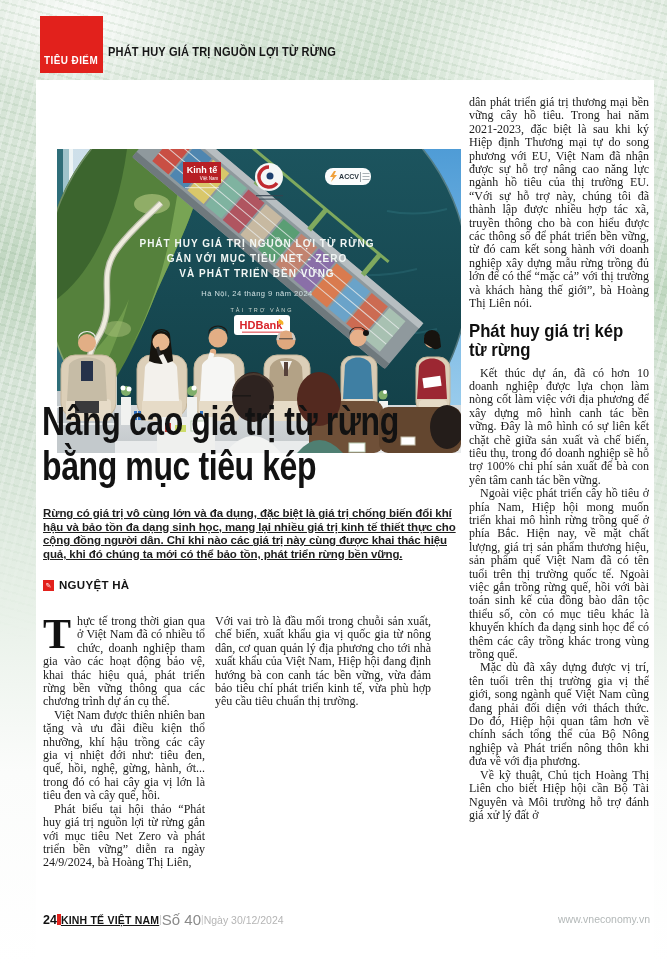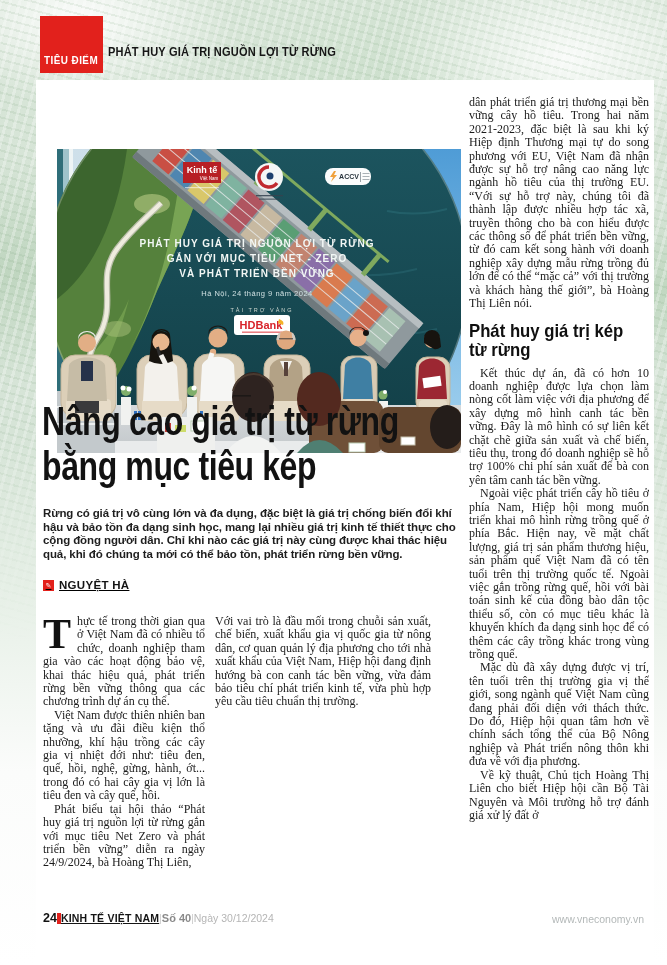--- a/index.html
+++ b/index.html
@@ -37,23 +37,23 @@
     letter-spacing:.2px;transform:scaleX(.85);transform-origin:left top;white-space:nowrap;
   }
   .photo{position:absolute;left:57px;top:104px;width:452px;height:304px;overflow:hidden;margin-top:45px;}
   .headline{
     position:absolute;left:42px;top:399px;width:580px;color:#121212;
     font-size:40px;line-height:45px;font-weight:700;letter-spacing:-.5px;
     transform:scaleX(.8);transform-origin:left top;
   }
   .standfirst{
     position:absolute;left:43px;top:507px;width:420px;
-    font-size:11.5px;line-height:13.6px;font-weight:700;color:#1e1e1e;letter-spacing:-.1px;
-  }
-  .byline{position:absolute;left:43px;top:579px;display:flex;align-items:flex-end;gap:5px;text-decoration:underline;}
+    font-size:11.5px;line-height:13.6px;font-weight:700;color:#1e1e1e;letter-spacing:-.1px;text-decoration:underline;
+  }
+  .byline{position:absolute;left:43px;top:579px;display:flex;align-items:flex-end;gap:5px;}
   .byline .mark{
     width:11px;height:11px;background:#e2211c;color:#fff;font-size:7px;line-height:11px;
     text-align:center;flex:0 0 auto;
   }
   .byline .author{font-size:11.5px;font-weight:700;color:#141414;letter-spacing:.3px;}
   .bodycol{
     position:absolute;font-family:"Liberation Serif",serif;font-size:12px;line-height:13.4px;
     text-align:justify;color:#1b1b1b;overflow:hidden;
   }
   .bodycol p{margin:0;}
@@ -69,23 +69,23 @@
     font-family:"Liberation Sans",sans-serif;font-weight:700;font-size:19px;line-height:19.5px;
     color:#0f0f0f;margin:10px 0 7px;transform:scaleX(.88);transform-origin:left top;
     text-align:left;text-indent:0;
   }
   .subhead div{text-indent:0;}
   .footer-left{position:absolute;left:43px;top:911px;display:flex;align-items:center;white-space:nowrap;}
   .footer-left .pn{font-size:12.5px;font-weight:700;color:#111;}
   .footer-left .bar{width:4px;height:11px;background:#e2211c;}
   .footer-left .mag{font-size:10.5px;font-weight:700;color:#141414;letter-spacing:.2px;text-decoration:underline;}
   .footer-left .sep{color:#c9c9c9;font-size:10px;}
-  .footer-left .issue{font-size:11px;font-weight:700;color:#8a8a8a;}
+  .footer-left .issue{font-size:15px;font-weight:400;color:#8a8a8a;}
   .footer-left .date{font-size:10.5px;color:#b5b5b5;}
-  .footer-right{position:absolute;right:23px;top:913px;font-size:10.5px;color:#b3b8b8;}
+  .footer-right{position:absolute;right:17px;top:913px;font-size:10.5px;color:#b3b8b8;}
   svg text{font-family:"Liberation Sans",sans-serif;}
 </style>
 </head>
 <body>
 
 <div class="texture"></div>
 <div class="panel"></div>
 
 <div class="kicker-box">
   <span>TIÊU ĐIỂM</span>

